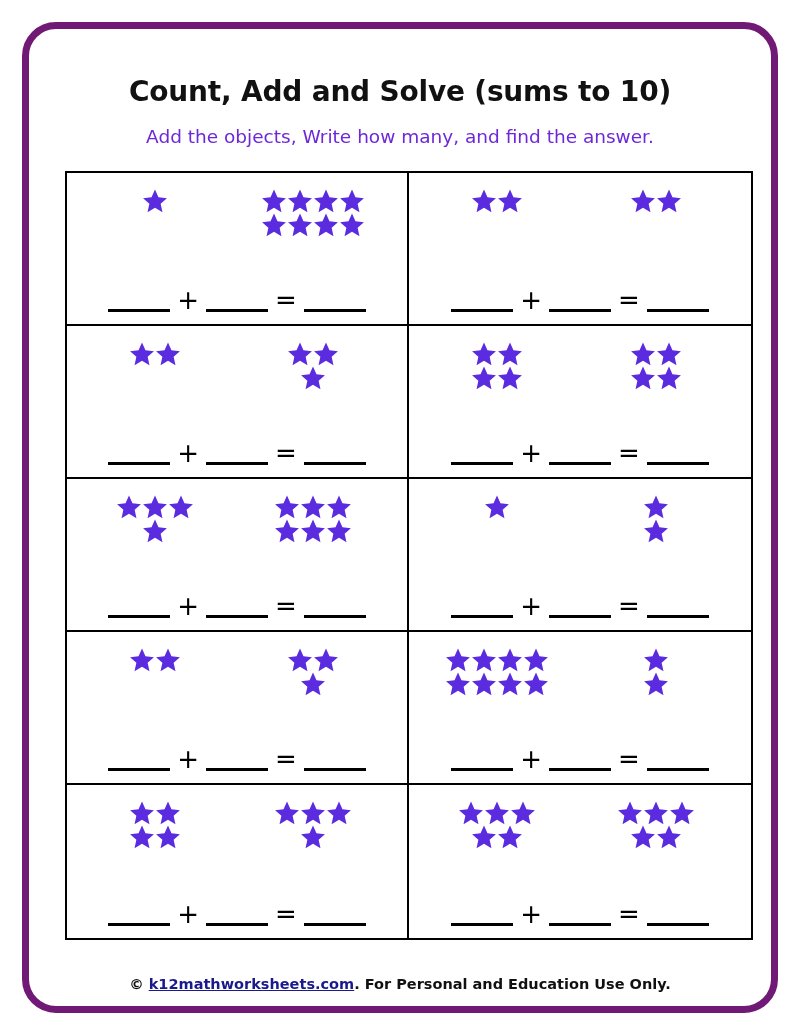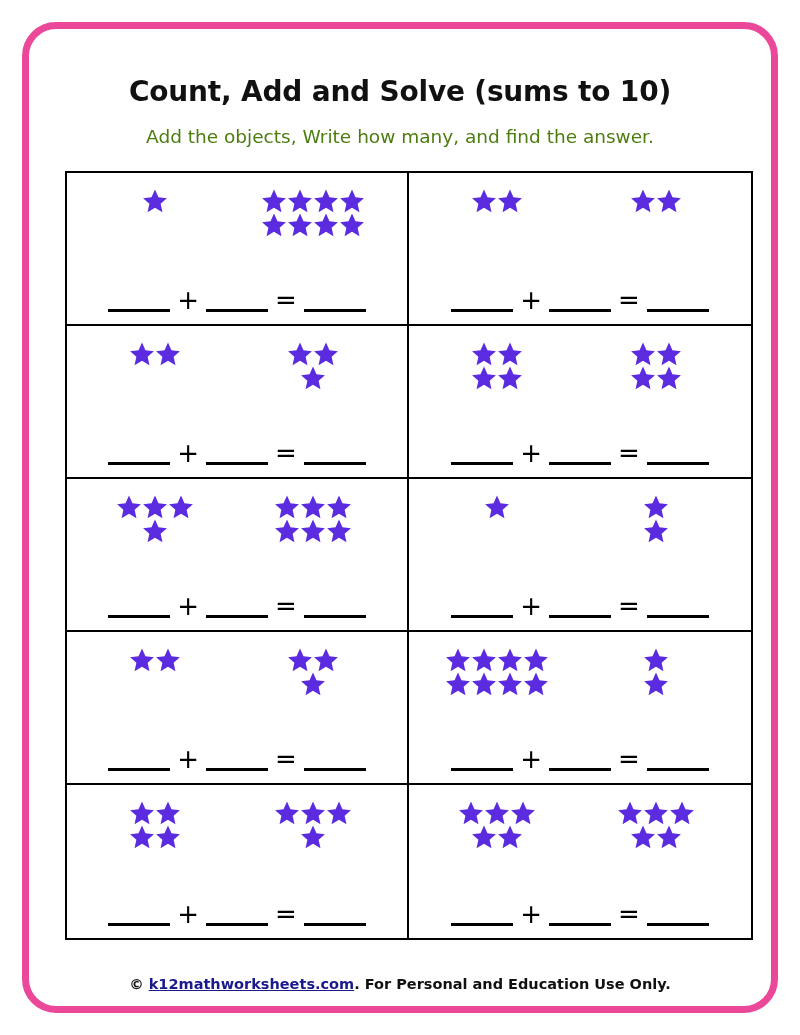--- a/index.html
+++ b/index.html
@@ -19,38 +19,38 @@
     height: 1035px;
     box-sizing: border-box;
     padding: 22px;
     background: #ffffff;
   }
   .sheet {
     position: relative;
     width: 100%;
     height: 100%;
     box-sizing: border-box;
-    border: 7px solid #ec4899;
+    border: 7px solid #701a75;
     border-radius: 34px;
     background: #ffffff;
     padding: 30px 36px 16px 36px;
   }
   .title {
     text-align: center;
     font-size: 28px;
     font-weight: bold;
     color: #111111;
     letter-spacing: -0.2px;
     margin: 16px 0 0 0;
     font-family: "DejaVu Sans", sans-serif;
   }
   .subtitle {
     text-align: center;
     font-size: 18.5px;
-    color: #4d7c0f;
+    color: #6d28d9;
     margin: 18px 0 0 0;
     font-family: "DejaVu Sans", sans-serif;
   }
   .grid {
     margin: 24px auto 0 auto;
     width: 688px;
     border: 2px solid #000000;
     box-sizing: border-box;
     display: grid;
     grid-template-columns: 1fr 1fr;

